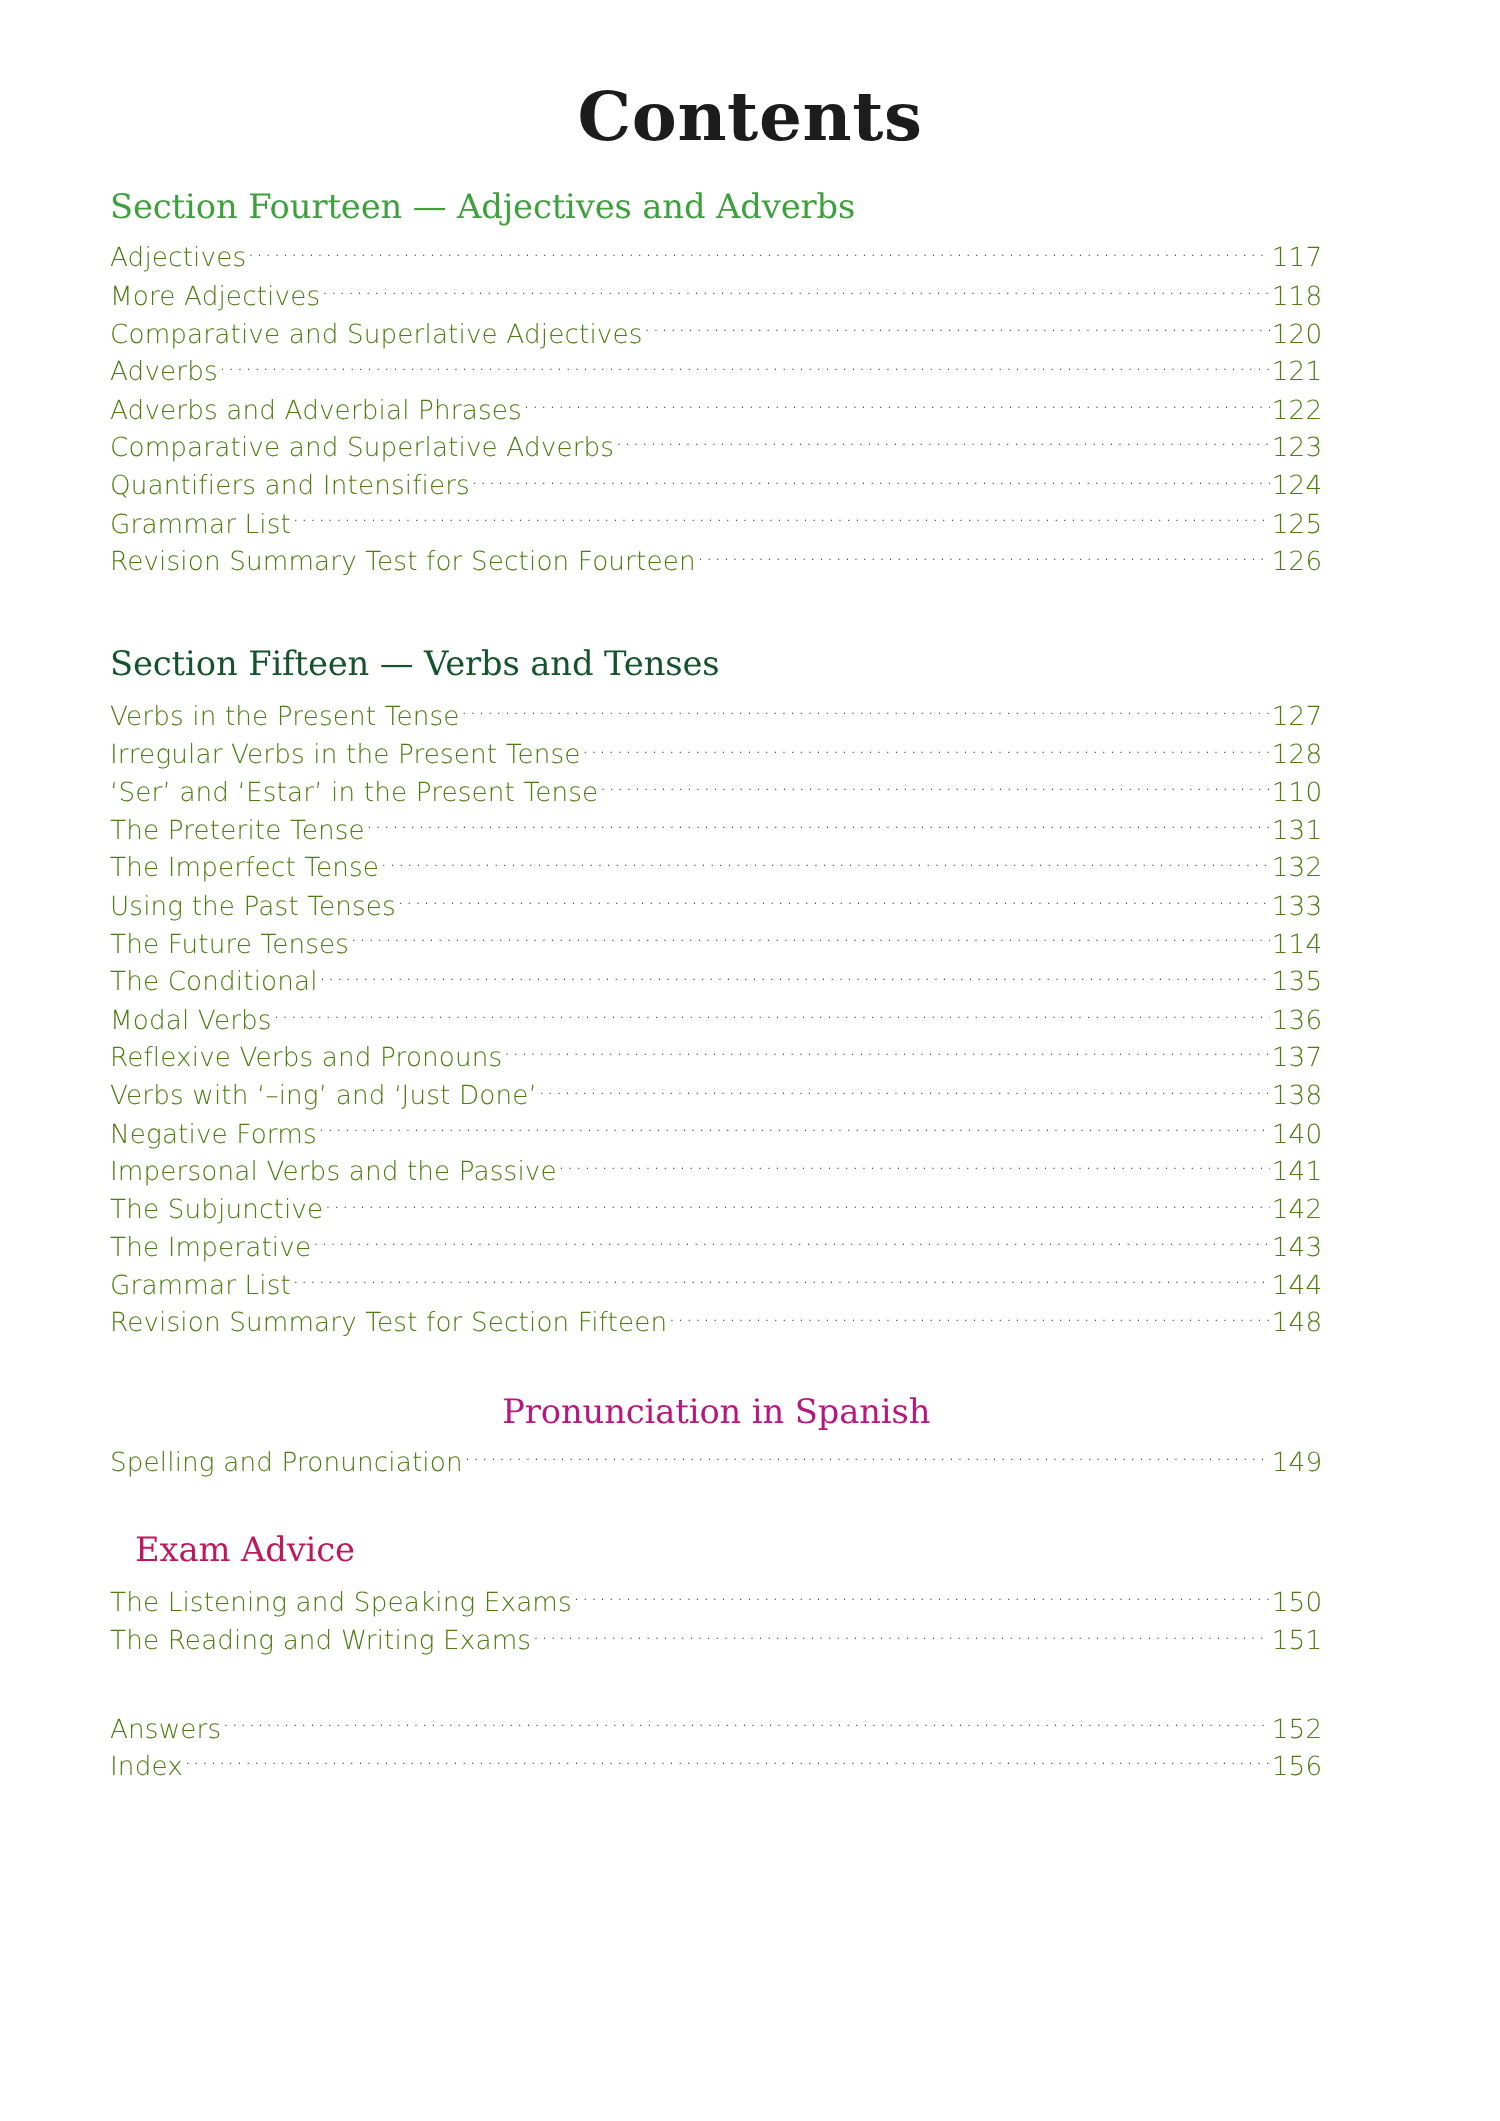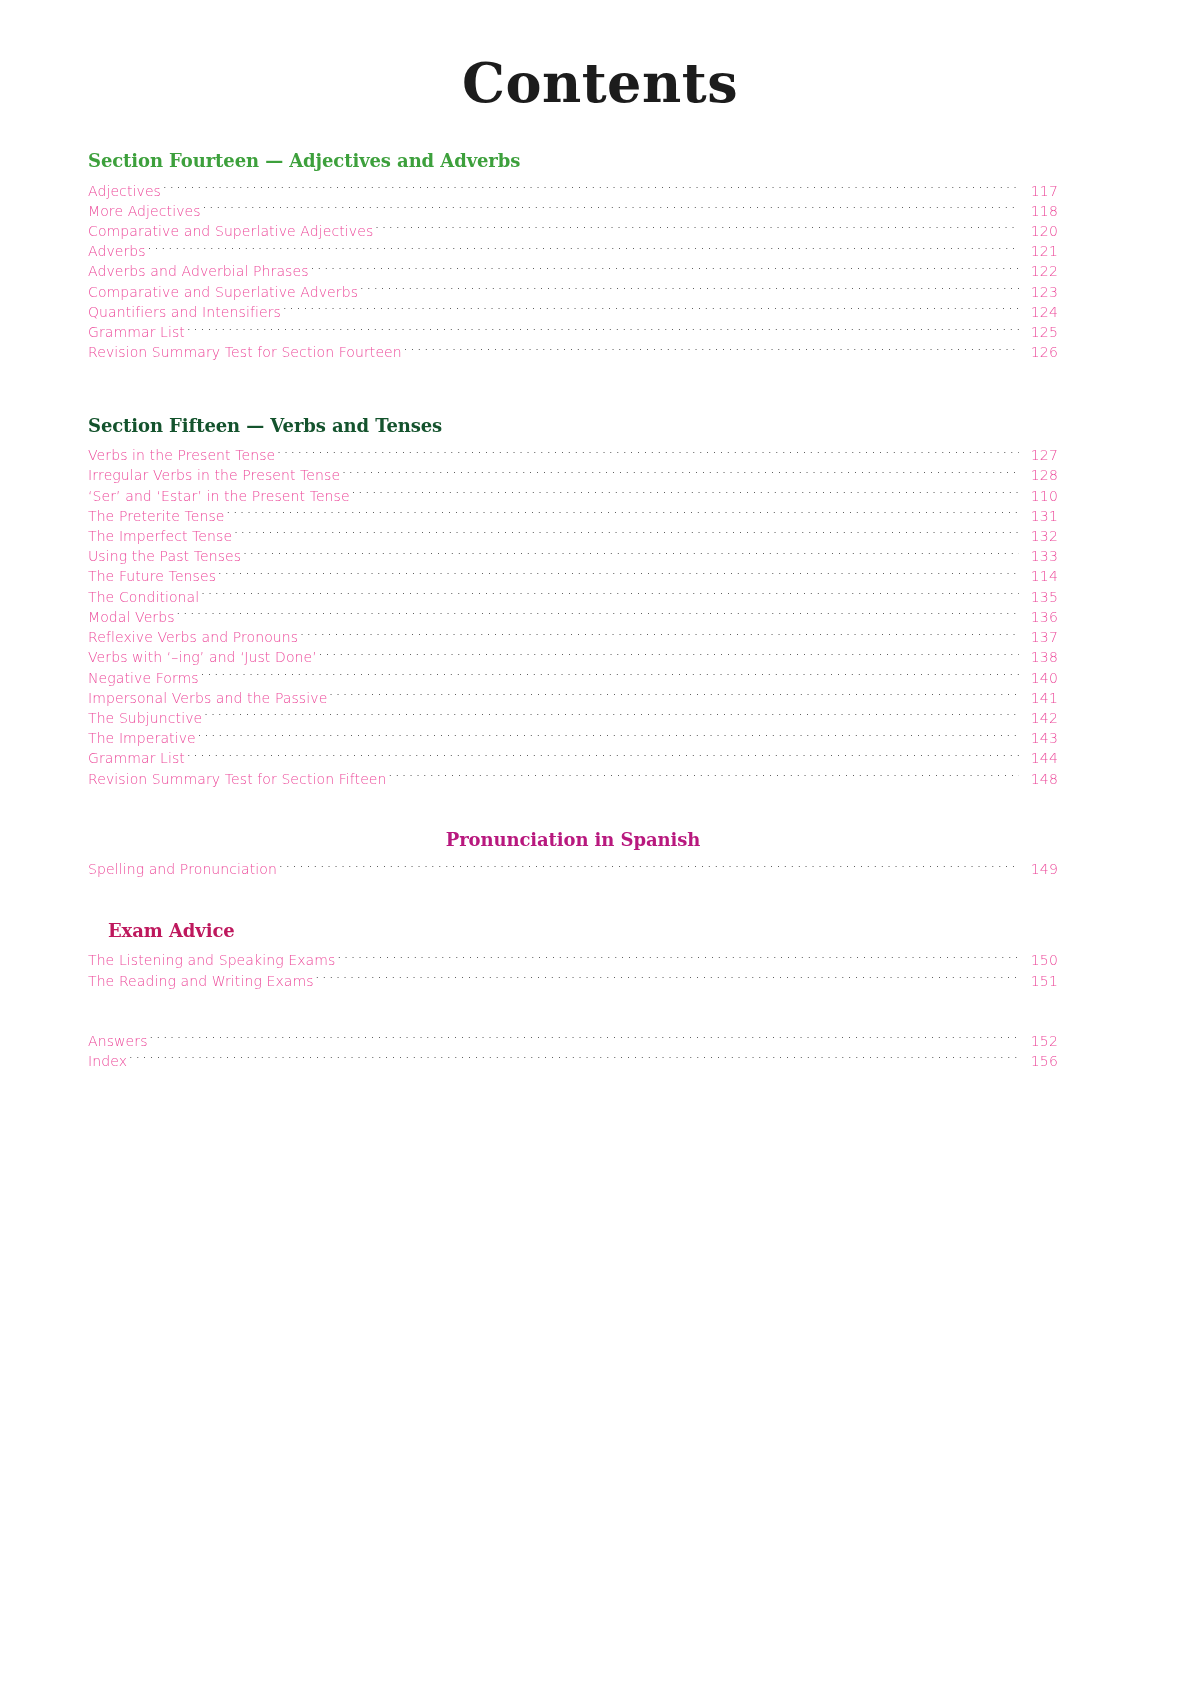--- a/index.html
+++ b/index.html
@@ -16,56 +16,56 @@
     overflow: hidden;
     font-family: "Liberation Sans", sans-serif;
   }
   .page-title {
     text-align: center;
     font-family: "DejaVu Serif", "Liberation Serif", serif;
     font-weight: 700;
     font-size: 54px;
     letter-spacing: 0.5px;
     color: #1c1c1c;
-    margin: 6px;
+    margin: 16px;
     padding-top: 48px;
     line-height: 1.1;
   }
   .toc {
     margin: 0;
     padding: 0;
     position: absolute;
     left: 88px;
     right: 142px;
     top: 150px;
   }
   .section {
     margin: 0 0 26px 0;
   }
   .section-heading {
     font-family: "DejaVu Serif", "Liberation Serif", serif;
-    font-weight: 700;
-    font-size: 18px;
+    font-weight: 400;
+    font-size: 27px;
     letter-spacing: -0.1px;
     margin: 0 0 9px 0;
     line-height: 1.2;
   }
   .entries {
     list-style: none;
     margin: 0;
     padding: 0;
   }
   .entry {
     display: flex;
     align-items: baseline;
     width: 100%;
     font-family: "DejaVu Sans", sans-serif;
-    font-size: 14px;
+    font-size: 21px;
     font-weight: 300;
-    color: #ec4899;
+    color: #4d7c0f;
     line-height: 1.445;
     white-space: nowrap;
   }
   .entry-title {
     flex: 0 0 auto;
     letter-spacing: 0.1px;
   }
   .entry-dots {
     flex: 1 1 auto;
     overflow: hidden;

